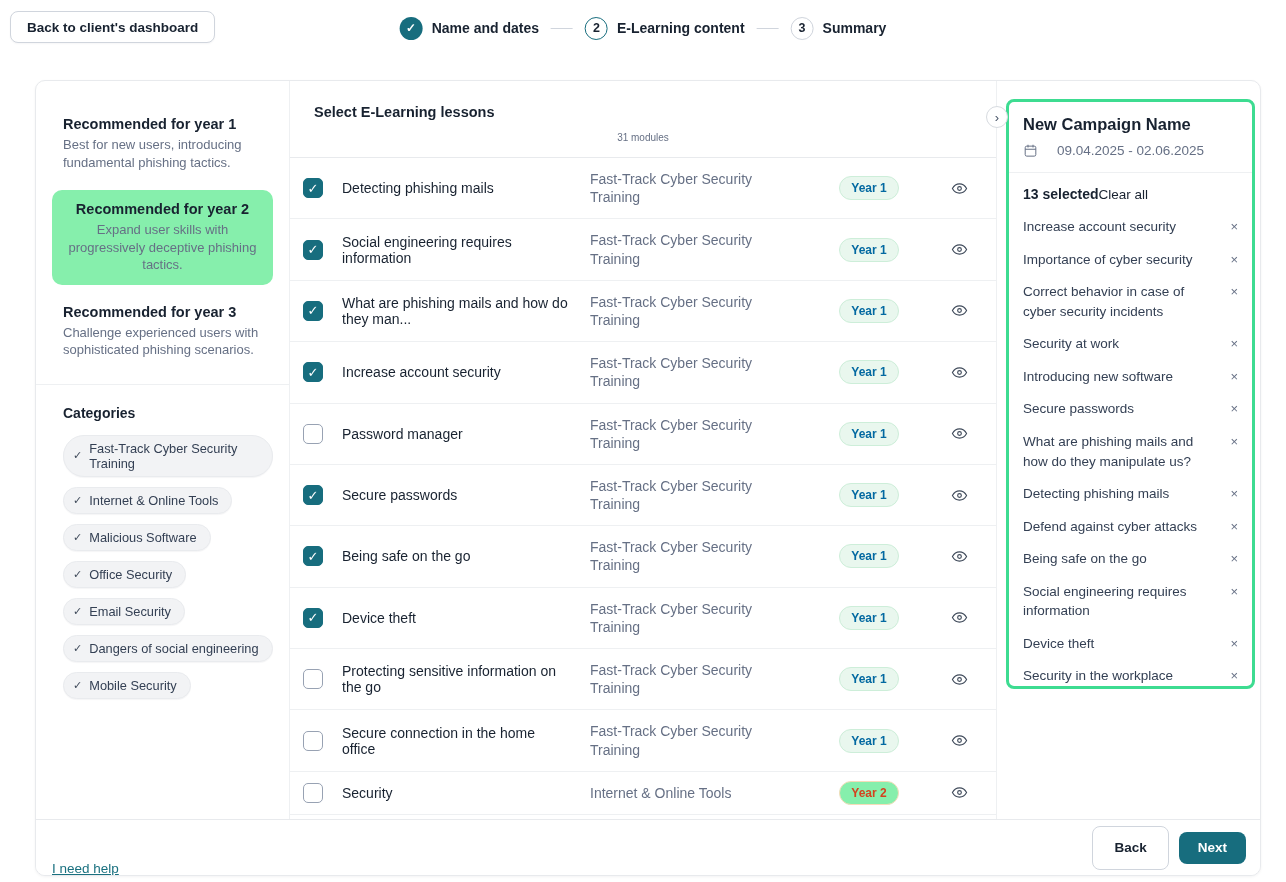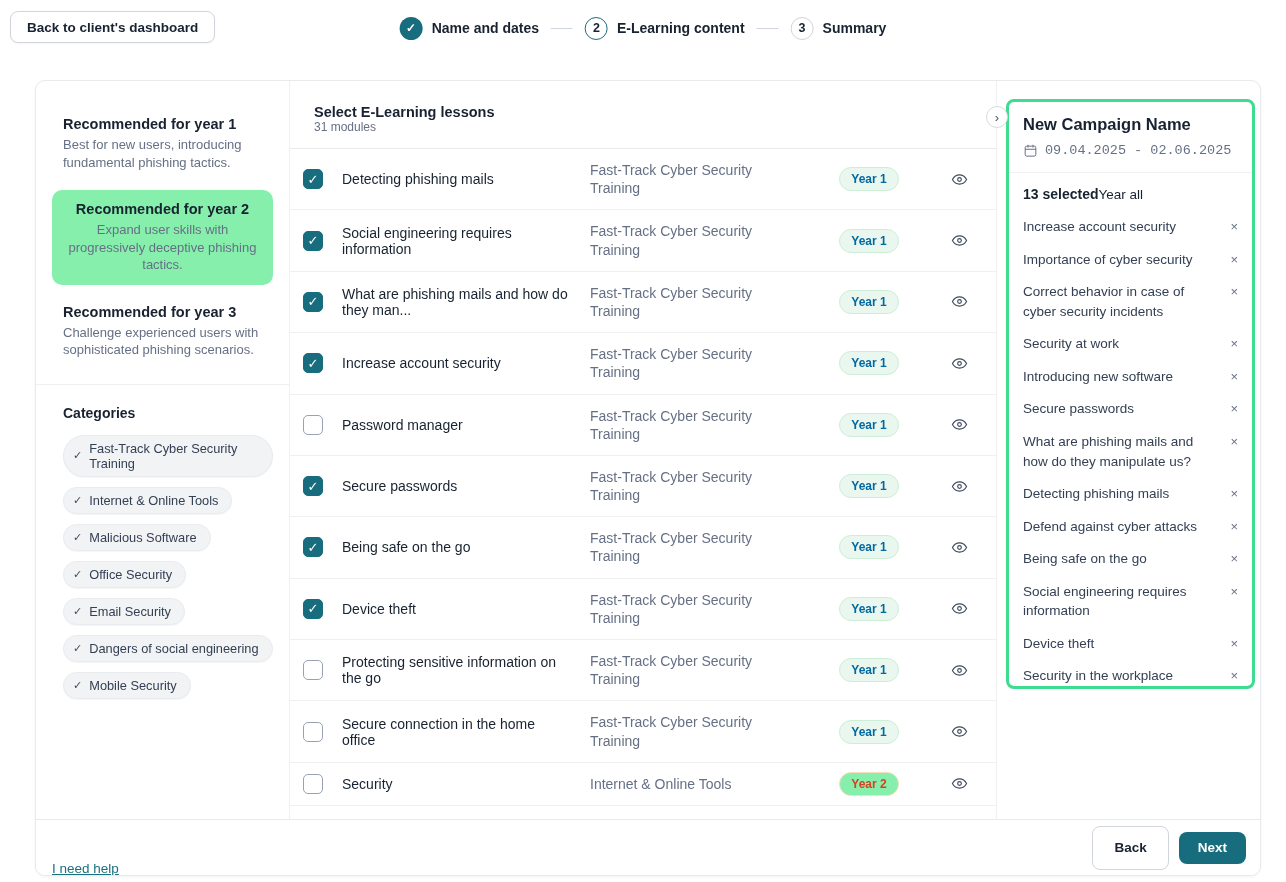--- a/index.html
+++ b/index.html
@@ -67,21 +67,21 @@
   }
   .chip-check { font-size: 11px; color: #3f4a5a; line-height: 1; }
 
   
   .lessons {
     position: absolute; left: 254px; top: 0; width: 707px; bottom: 56px;
     border-right: 1px solid #eef0f2; overflow: hidden;
   }
   .lessons-header { padding: 23px 24px 0; }
   .lessons-title { font-size: 14.5px; font-weight: 700; color: #182230; }
-  .lessons-count { font-size: 12px; color: #667085; margin-top: 0; padding-bottom: 14px; }
+  .lessons-count { font-size: 10px; color: #667085; margin-top: 12px; padding-bottom: 14px; text-align: center; }
   .lessons-header-rule { border-top: 1px solid #e8eaed; }
   .lesson-row {
     display: grid; grid-template-columns: 20px 1fr 212px 96px 46px;
     align-items: center; column-gap: 19px;
     padding: 8px 14px 8px 13px; min-height: 41px;
     border-bottom: 1px solid #eef0f2; cursor: pointer; background: #fff;
   }
   .cbx {
     width: 20px; height: 20px; border-radius: 5px;
     border: 1.5px solid #98a2b3; background: #fff;
@@ -108,21 +108,21 @@
     background: #fff; border: 1px solid #d7dbe0;
     display: flex; align-items: center; justify-content: center;
     font-size: 13px; color: #475467; cursor: pointer;
   }
   .campaign-card {
     position: absolute; left: 9px; top: 18px; width: 249px; height: 590px;
     border: 3px solid #3ddc91; border-radius: 8px; background: #fff;
     padding: 13px 14px; overflow: hidden;
   }
   .campaign-name { font-size: 16.5px; font-weight: 700; color: #182230; }
-  .campaign-dates { display: flex; align-items: flex-end; gap: 7px; margin-top: 9px; color: #667085; font-size: 13.5px; font-family: Liberation Mono, monospace; }
+  .campaign-dates { display: flex; align-items: flex-end; gap: 19px; margin-top: 9px; color: #667085; font-size: 13.5px; }
   .campaign-dates svg { width: 15px; height: 15px; stroke: #667085; fill: none; stroke-width: 1.6; }
   .campaign-rule { border-top: 1px solid #eef0f2; margin: 14px -14px 13px; }
   .sel-header { display: flex; align-items: center; margin-bottom: 15px; }
   .sel-count { font-size: 14px; font-weight: 700; color: #182230; }
   .clear-all { font-size: 13.5px; color: #182230; cursor: pointer; }
   .sel-item { display: flex; justify-content: space-between; gap: 8px; margin-bottom: 13px; }
   .sel-item-label { font-size: 13.5px; color: #344054; line-height: 1.45; max-width: 190px; }
   .sel-item-x { font-size: 13px; color: #667085; cursor: pointer; line-height: 1.5; }
 
   
@@ -440,21 +440,21 @@
       <div class="campaign-dates">
         <svg viewBox="0 0 24 24">
             <rect x="3.5" y="5" width="17" height="16" rx="2.5"></rect>
             <path d="M3.5 10h17M8 2.8v4.4M16 2.8v4.4"></path>
           </svg>
         <span>09.04.2025 - 02.06.2025</span>
       </div>
       <div class="campaign-rule"></div>
       <div class="sel-header">
         <span class="sel-count">13 selected</span>
-        <span class="clear-all">Year all</span>
+        <span class="clear-all">Clear all</span>
       </div>
       <div>
 
           <div class="sel-item">
             <span class="sel-item-label">Increase account security</span>
             <span class="sel-item-x">×</span>
           </div>
 
           <div class="sel-item">
             <span class="sel-item-label">Importance of cyber security</span>

